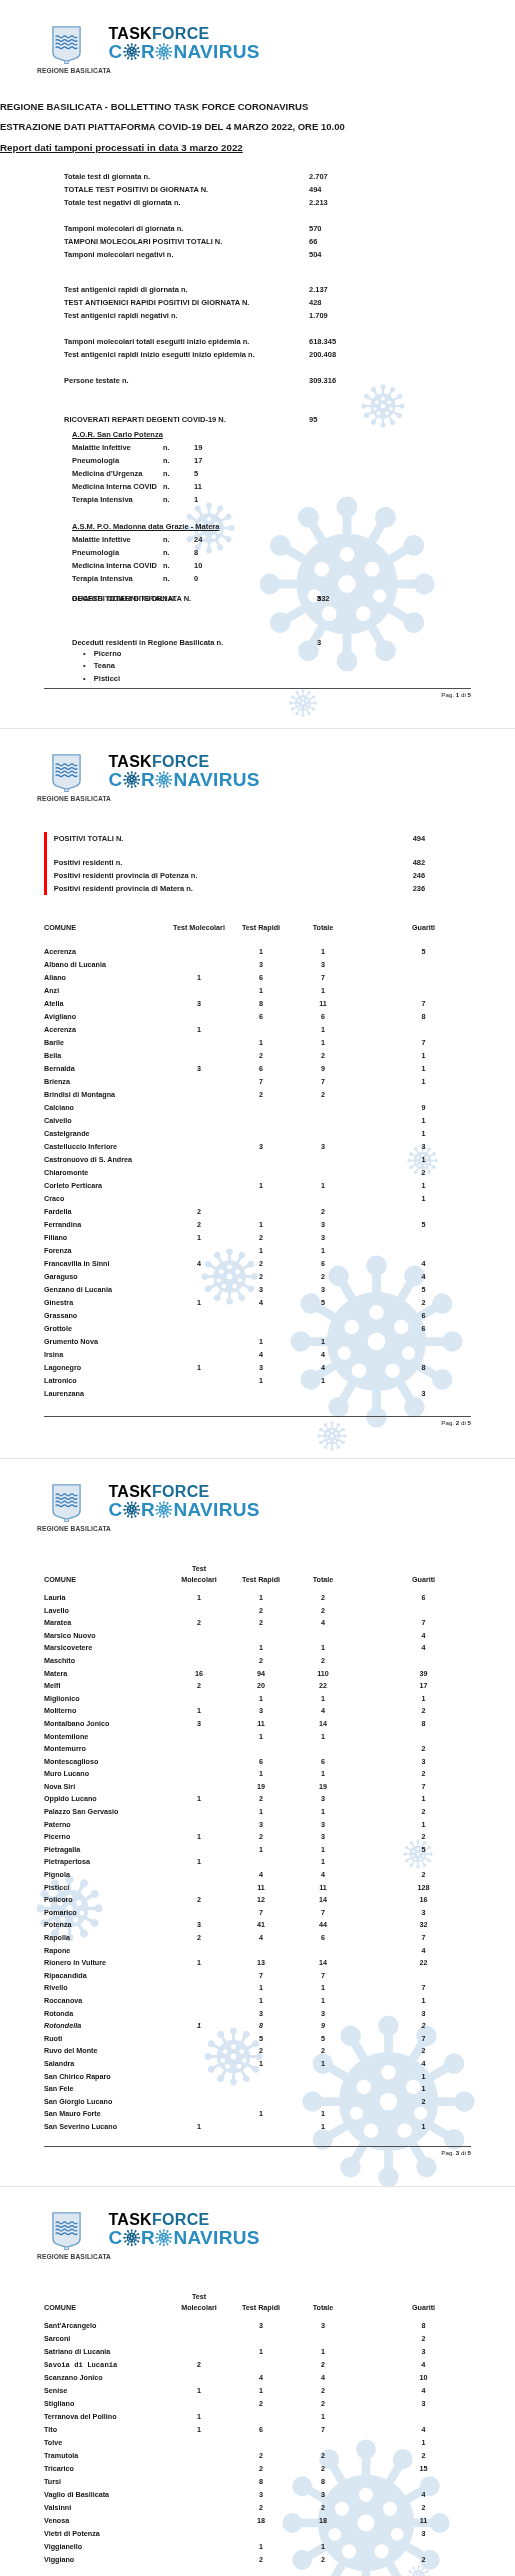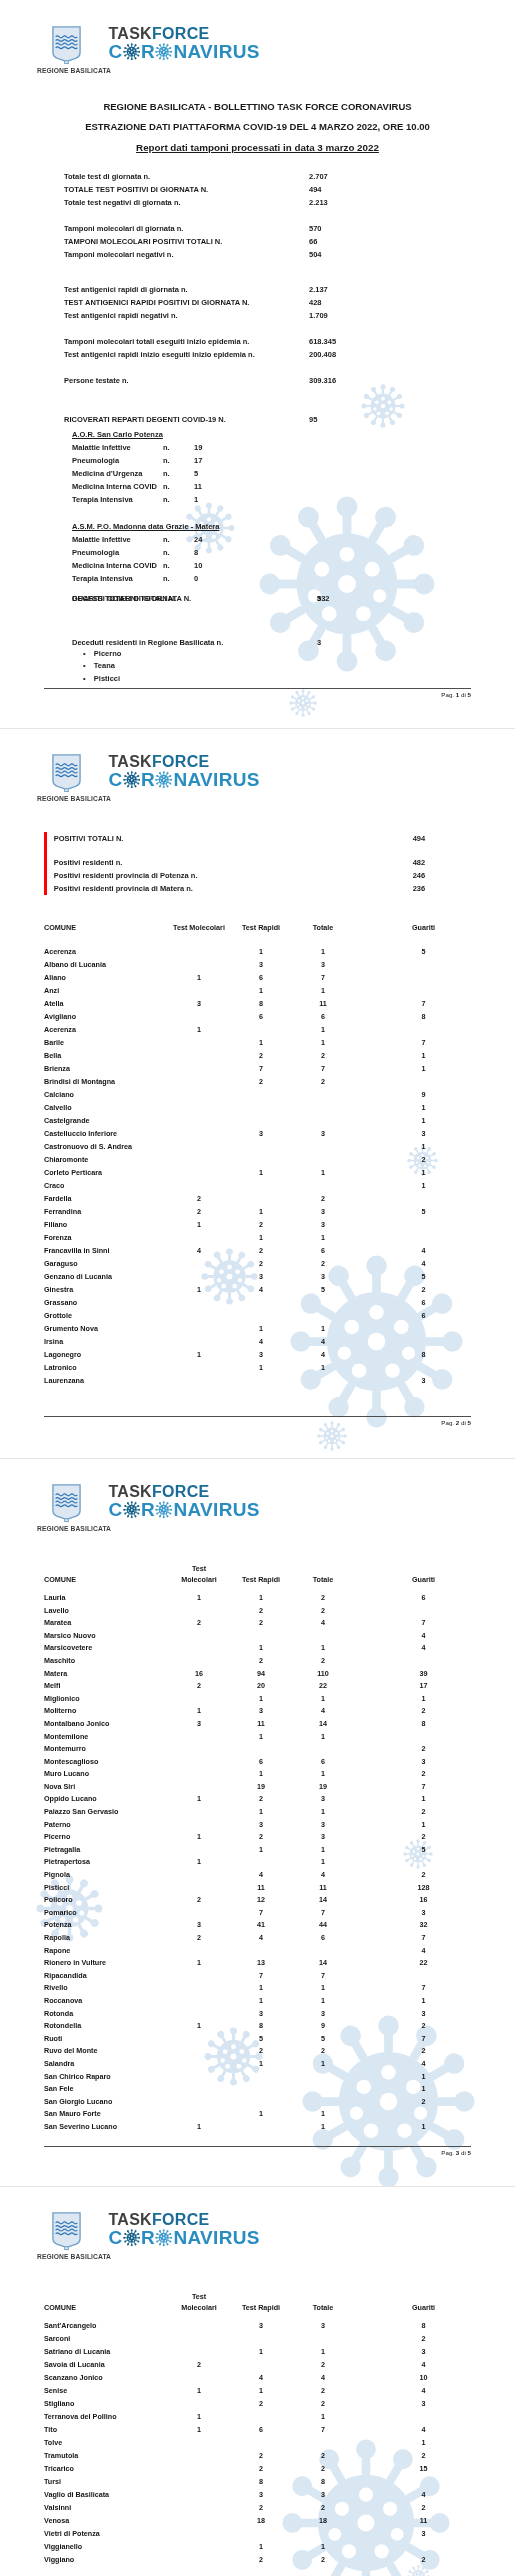--- a/index.html
+++ b/index.html
@@ -7,27 +7,27 @@
   .doc{position:relative;width:515px;height:3643px;background:#fff;overflow:hidden;}
   .page{position:absolute;left:0;width:515px;height:728px;overflow:hidden;background:#fff;}
   .pagesep{position:absolute;top:0;left:0;right:0;height:0.5px;background:#e4e4e4;}
 
   
   .hdr{position:absolute;top:26px;left:37px;display:flex;align-items:flex-start;gap:13.4px;z-index:2;}
   .shieldwrap{width:58px;text-align:center;}
   .shield-svg{width:33px;height:38px;display:block;margin:0 auto;}
   .region-label{margin-top:2.6px;font-size:6.7px;font-weight:700;color:#3d3d3d;letter-spacing:0.1px;white-space:nowrap;}
   .brand-top{font-size:16px;font-weight:700;letter-spacing:0.3px;line-height:1;}
-  .task{color:#404040}.force{color:#1a6c96}
+  .task{color:#000000}.force{color:#1a6c96}
   .brand-bottom{font-size:19px;font-weight:700;color:#2a8dc2;line-height:1.05;letter-spacing:0.3px;display:flex;align-items:center;}
   .vglyph{width:17.5px;height:17.5px;margin:0 0.5px;}
   .vg1{color:#16618c}.vg2{color:#3d9acc}
 
   
-  .titles{position:absolute;top:101px;left:0;width:100%;text-align:center;z-index:2;}
+  .titles{position:absolute;top:101px;left:0;width:100%;text-align:left;z-index:2;}
   .t1,.t2{font-size:9.5px;font-weight:700;margin-bottom:9.3px;}
   .t3{font-size:9.8px;font-weight:700;text-decoration:underline;}
 
   
   .p1stats{position:absolute;top:170px;left:64px;width:392px;z-index:2;}
   .stat-line{position:relative;height:13px;line-height:13px;font-weight:700;font-size:7.5px;white-space:nowrap;}
   .stat-val{position:absolute;left:245px;top:0;}
 
   .hospitals{position:absolute;top:428px;left:72px;z-index:2;}
   .hosp-title{font-size:7.5px;font-weight:700;text-decoration:underline;height:13px;line-height:13px;}
@@ -384,20 +384,27 @@
             <td>7</td>
           </tr>
           <tr style="height: 13px;">
             <td class="name">Bella</td>
             <td></td>
             <td>2</td>
             <td>2</td>
             <td>1</td>
           </tr>
           <tr style="height: 13px;">
+            <td class="name">Bernalda</td>
+            <td>3</td>
+            <td>6</td>
+            <td>9</td>
+            <td>1</td>
+          </tr>
+          <tr style="height: 13px;">
             <td class="name">Brienza</td>
             <td></td>
             <td>7</td>
             <td>7</td>
             <td>1</td>
           </tr>
           <tr style="height: 13px;">
             <td class="name">Brindisi di Montagna</td>
             <td></td>
             <td>2</td>
@@ -867,21 +874,21 @@
             <td>1</td>
             <td>1</td>
           </tr>
           <tr style="height: 12.6px;">
             <td class="name">Rotonda</td>
             <td></td>
             <td>3</td>
             <td>3</td>
             <td>3</td>
           </tr>
-          <tr style="height: 12.6px;">
+          <tr style="height: 12.6px; font-style: italic;">
             <td class="name">Rotondella</td>
             <td>1</td>
             <td>8</td>
             <td>9</td>
             <td>2</td>
           </tr>
           <tr style="height: 12.6px;">
             <td class="name">Ruoti</td>
             <td></td>
             <td>5</td>
@@ -1016,21 +1023,21 @@
             <td></td>
             <td>2</td>
           </tr>
           <tr style="height: 13px;">
             <td class="name">Satriano di Lucania</td>
             <td></td>
             <td>1</td>
             <td>1</td>
             <td>3</td>
           </tr>
-          <tr style="height: 13px;">
+          <tr style="height: 13px; font-family: Liberation Mono, monospace;">
             <td class="name">Savoia di Lucania</td>
             <td>2</td>
             <td></td>
             <td>2</td>
             <td>4</td>
           </tr>
           <tr style="height: 13px;">
             <td class="name">Scanzano Jonico</td>
             <td></td>
             <td>4</td>

